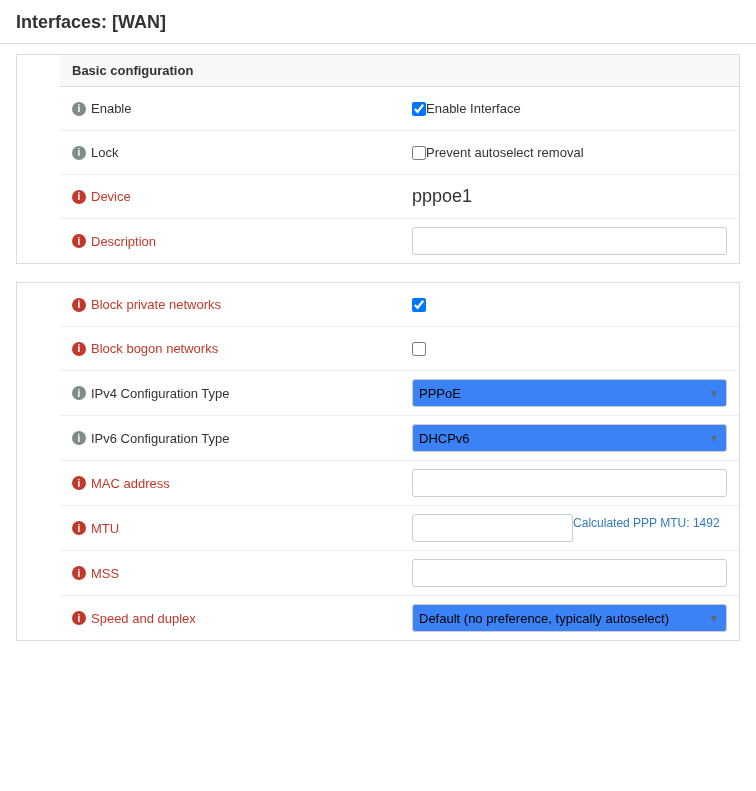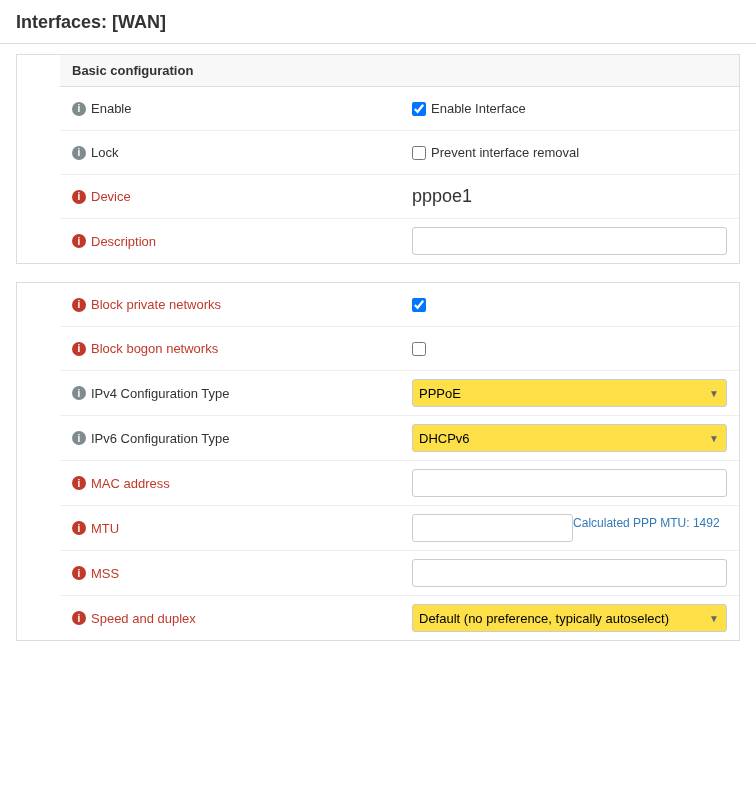--- a/index.html
+++ b/index.html
@@ -94,39 +94,38 @@
     }
     input[type="checkbox"] {
       width: 14px;
       height: 14px;
       margin: 0;
       cursor: pointer;
     }
     .checkbox-label {
       display: flex;
       align-items: center;
-      gap: 5px;
       font-size: 13px;
     }
     .device-value {
       font-size: 18px;
       color: #333;
     }
     .select-wrapper {
       position: relative;
       width: 100%;
     }
     select {
       width: 100%;
       padding: 4px 24px 4px 6px;
       border: 1px solid #ccc;
       border-radius: 3px;
       font-size: 13px;
       height: 28px;
-      background: #fde047;
+      background: #3b82f6;
       appearance: none;
       -webkit-appearance: none;
       cursor: pointer;
       outline: none;
     }
     .select-arrow {
       position: absolute;
       right: 8px;
       top: 50%;
       transform: translateY(-50%);
@@ -172,21 +171,21 @@
     </div>
 
     <div class="form-row">
       <div class="form-label">
         <span class="info-icon gray">i</span>
         <span class="label-text">Lock</span>
       </div>
       <div class="form-value">
         <label class="checkbox-label">
           <input type="checkbox" style="">
-          <span>Prevent interface removal</span>
+          <span>Prevent autoselect removal</span>
         </label>
       </div>
     </div>
 
     <div class="form-row">
       <div class="form-label">
         <span class="info-icon orange">i</span>
         <span class="label-text orange">Device</span>
       </div>
       <div class="form-value">

